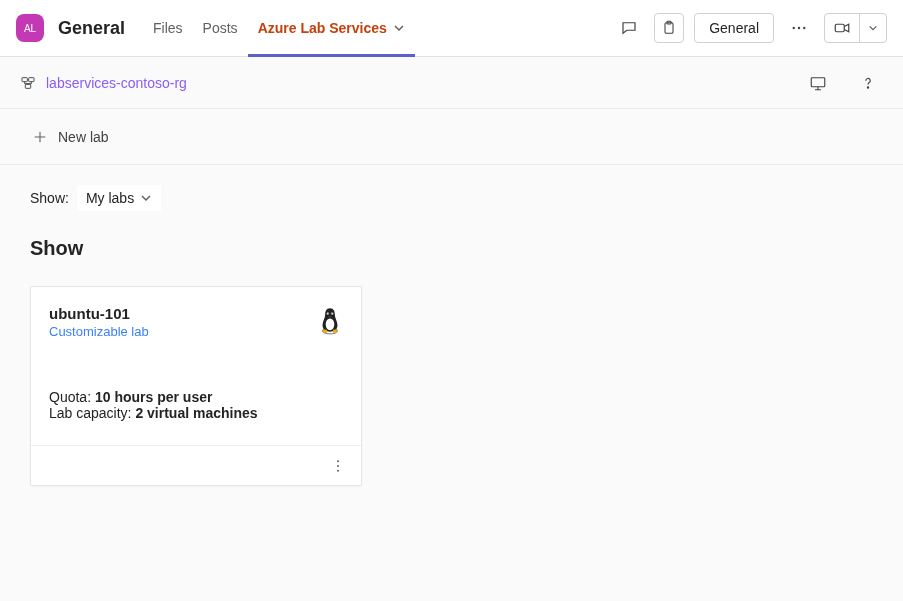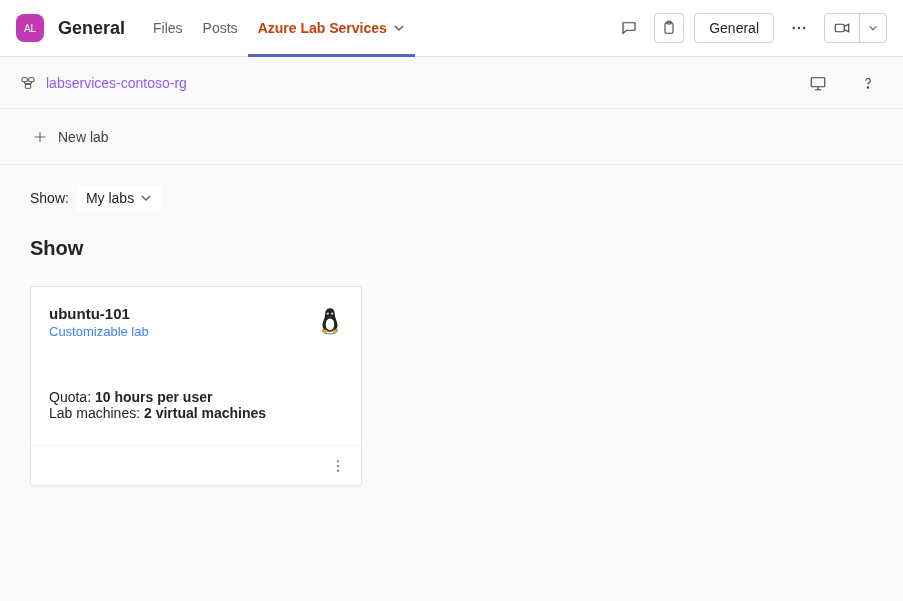--- a/index.html
+++ b/index.html
@@ -291,21 +291,21 @@
               <path d="M12 46 Q8 50 14 52 Q20 52 18 46 Z" fill="#f5b301" stroke="#b27b00" stroke-width="0.6"></path>
               <path d="M36 46 Q40 50 34 52 Q28 52 30 46 Z" fill="#f5b301" stroke="#b27b00" stroke-width="0.6"></path>
             </svg>
           </div>
         </div>
         <div class="card-gap"></div>
         <div class="kv">
           <span>Quota: </span><span class="v">10 hours per user</span>
         </div>
         <div class="kv">
-          <span>Lab machines: </span><span class="v">2 virtual machines</span>
+          <span>Lab capacity: </span><span class="v">2 virtual machines</span>
         </div>
       </div>
       <div class="card-footer">
         <div class="icon-btn">
           <svg width="16" height="16" viewBox="0 0 24 24" fill="#616161">
               <circle cx="12" cy="5" r="1.5"></circle>
               <circle cx="12" cy="12" r="1.5"></circle>
               <circle cx="12" cy="19" r="1.5"></circle>
             </svg>
         </div>

